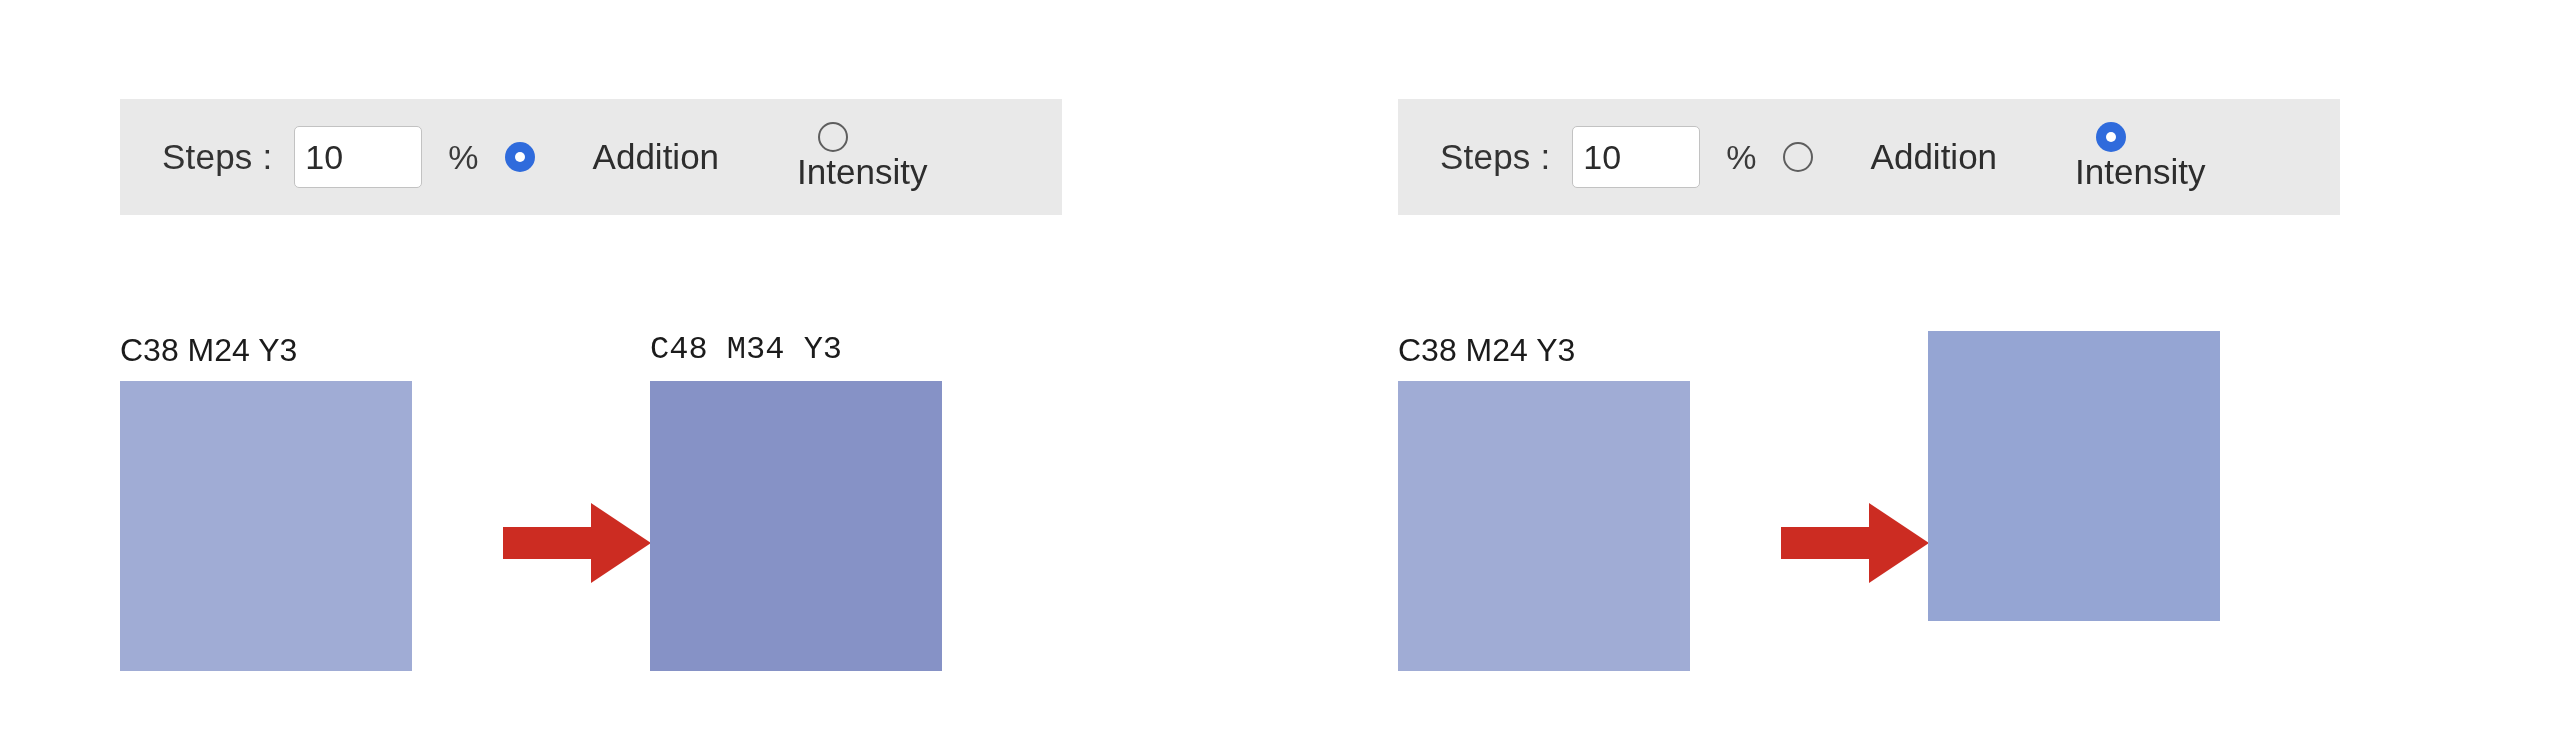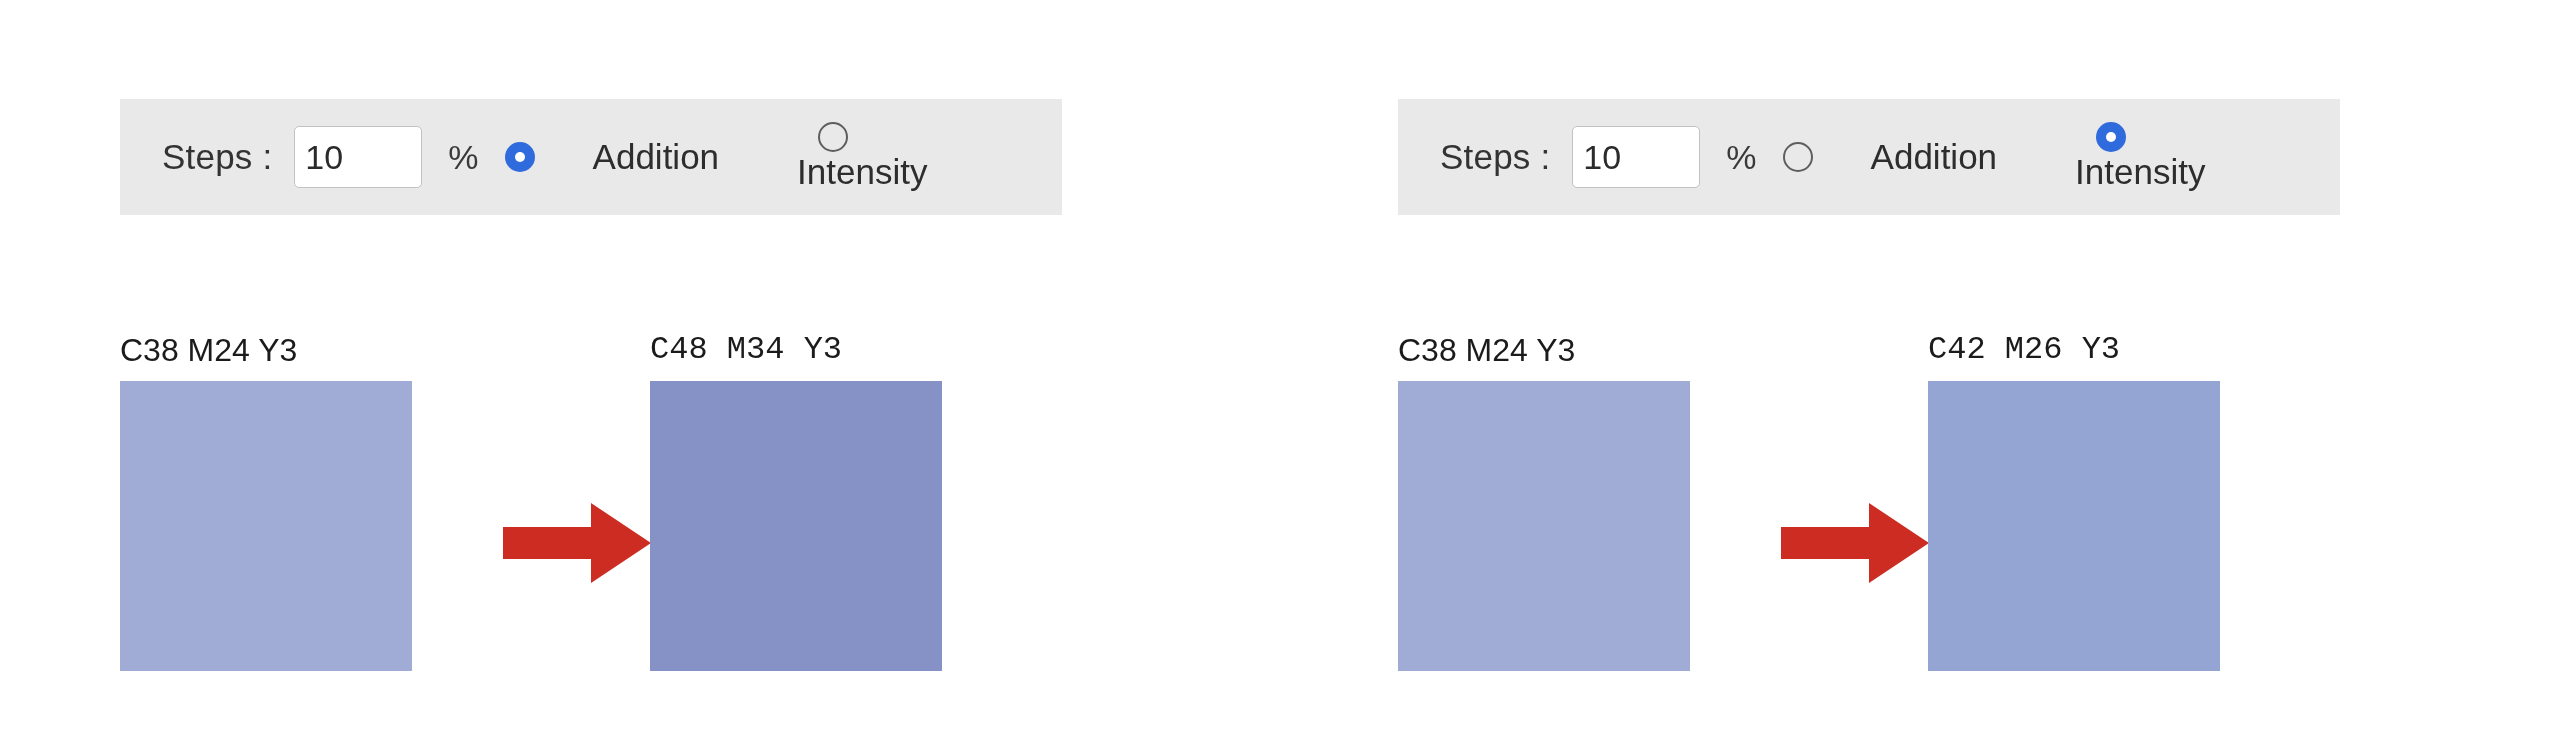--- a/index.html
+++ b/index.html
@@ -236,20 +236,19 @@
       <div class="swatch-block from">
         <div class="swatch-caption">C38 M24 Y3</div>
         <div class="swatch-chip" style="background: rgb(160, 172, 213);"></div>
       </div>
 
       <svg class="arrow-icon" viewBox="0 0 148 80">
         <polygon points="0,24 88,24 88,0 148,40 88,80 88,56 0,56" fill="#cc2c22"></polygon>
       </svg>
 
       <div class="swatch-block to">
-        <div class="swatch-caption">C42 M26 Y3</div>
         <div class="swatch-chip" style="background: rgb(149, 165, 211);"></div>
       </div>
 
     </div>
   </section>
 
 </div>
 
 </body></html>

